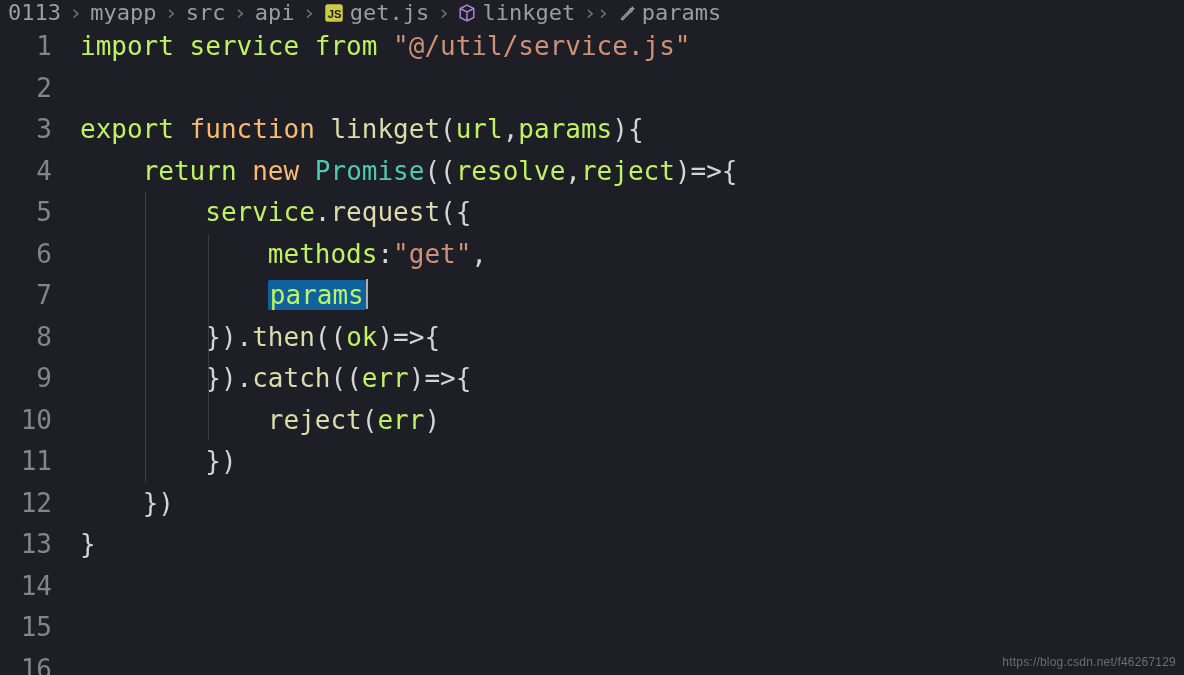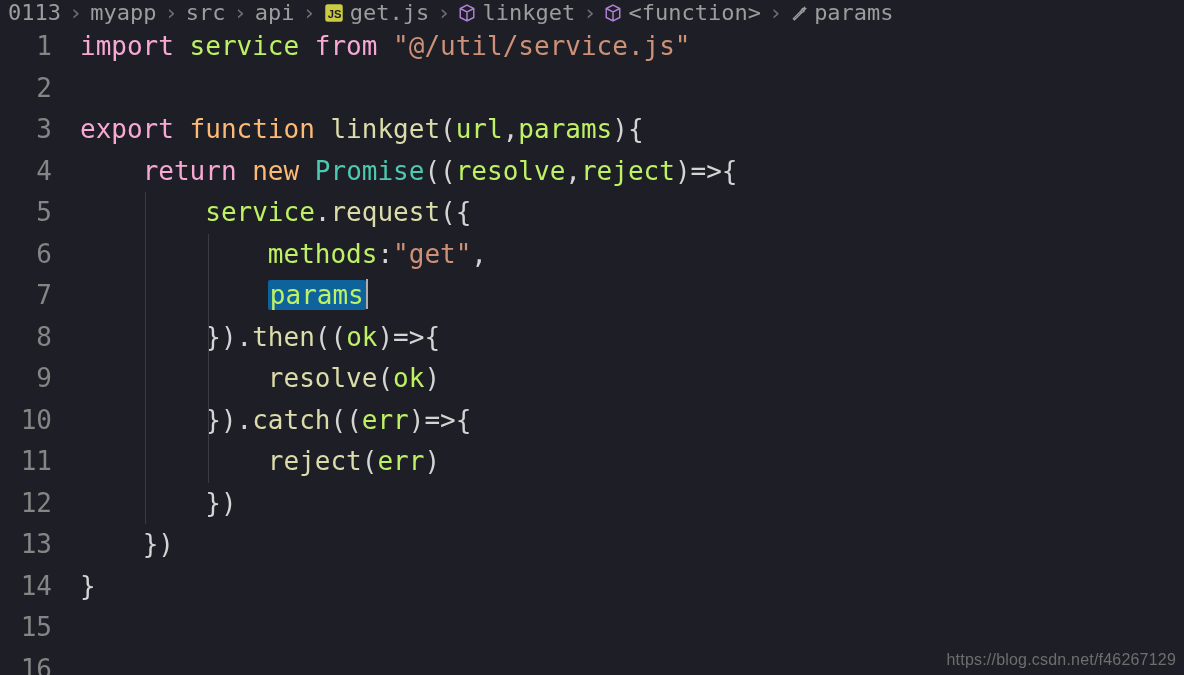--- a/index.html
+++ b/index.html
@@ -82,32 +82,32 @@
     padding: 0 2px;
   }
   .caret {
     display:inline-block;
     width:2px;
     height:30px;
     background:#aeafad;
     vertical-align:-5px;
   }
   
-  .kw   { color:#f9a8d4; }    
+  .kw   { color:#bef264; }    
   .fnkw { color:#fdba74; }    
   .id   { color:#bef264; }    
   .fn   { color:#dcdcaa; }    
   .cls  { color:#4ec9b0; }    
   .str  { color:#ce9178; }    
   .pn   { color:#d4d4d4; }
   .wm {
     position:absolute;
     right:8px;
     bottom:6px;
-    font-size:16px;
+    font-size:12px;
     color:#6e6e6e;
     font-family: Arial, sans-serif;
     letter-spacing:0.2px;
   }
 </style>
 </head>
 <body>
 
 <div class="editor">
 
@@ -140,28 +140,20 @@
     <span class="sep">›</span>
     <span class="seg">
       <span class="ic">
           <svg width="18" height="18" viewBox="0 0 16 16">
             <path d="M8 1 L14 4 L14 12 L8 15 L2 12 L2 4 Z M2 4 L8 7 L14 4 M8 7 L8 15" fill="none" stroke="#b180d7" stroke-width="1.3"></path>
           </svg>
         </span>
       <span>linkget</span>
     </span>
     <span class="sep">›</span>
-    <span class="seg">
-      <span class="ic">
-          <svg width="18" height="18" viewBox="0 0 16 16">
-            <path d="M8 1 L14 4 L14 12 L8 15 L2 12 L2 4 Z M2 4 L8 7 L14 4 M8 7 L8 15" fill="none" stroke="#b180d7" stroke-width="1.3"></path>
-          </svg>
-        </span>
-      <span>&lt;function&gt;</span>
-    </span>
     <span class="sep">›</span>
     <span class="seg">
       <span class="ic">
           <svg width="18" height="18" viewBox="0 0 16 16">
             <path d="M13 3a3 3 0 0 1-4 4l-6 6 1 1 6-6a3 3 0 0 1 4-4l-2 2-1-1 2-2z" fill="none" stroke="#9d9d9d" stroke-width="1.2"></path>
           </svg>
         </span>
       <span>params</span>
     </span>
   </div>
@@ -198,21 +190,20 @@
 
       <div class="line"><span class="guide" style="left:65px"></span>        <span class="id">service</span><span class="pn">.</span><span class="fn">request</span><span class="pn">({</span></div>
 
 
       <div class="line"><span class="guide" style="left:65px"></span><span class="guide" style="left:128px"></span>            <span class="id">methods</span><span class="pn">:</span><span class="str">"get"</span><span class="pn">,</span></div>
 
       <div class="line"><span class="guide" style="left:65px"></span><span class="guide" style="left:128px"></span>            <span class="sel"><span class="id">params</span></span><span class="caret"></span></div>
 
       <div class="line"><span class="guide" style="left:65px"></span><span class="guide" style="left:128px"></span>        <span class="pn">}).</span><span class="fn">then</span><span class="pn">((</span><span class="id">ok</span><span class="pn">)=&gt;{ </span></div>
 
-      <div class="line"><span class="guide" style="left:65px"></span><span class="guide" style="left:128px"></span>            <span class="fn">resolve</span><span class="pn">(</span><span class="id">ok</span><span class="pn">)</span></div>
 
       <div class="line"><span class="guide" style="left:65px"></span><span class="guide" style="left:128px"></span>        <span class="pn">}).</span><span class="fn">catch</span><span class="pn">((</span><span class="id">err</span><span class="pn">)=&gt;{ </span></div>
 
       <div class="line"><span class="guide" style="left:65px"></span><span class="guide" style="left:128px"></span>            <span class="fn">reject</span><span class="pn">(</span><span class="id">err</span><span class="pn">)</span></div>
 
       <div class="line"><span class="guide" style="left:65px"></span>        <span class="pn">})</span></div>
 
       <div class="line">    <span class="pn">})</span></div>
 
       <div class="line"><span class="pn">}</span></div>

